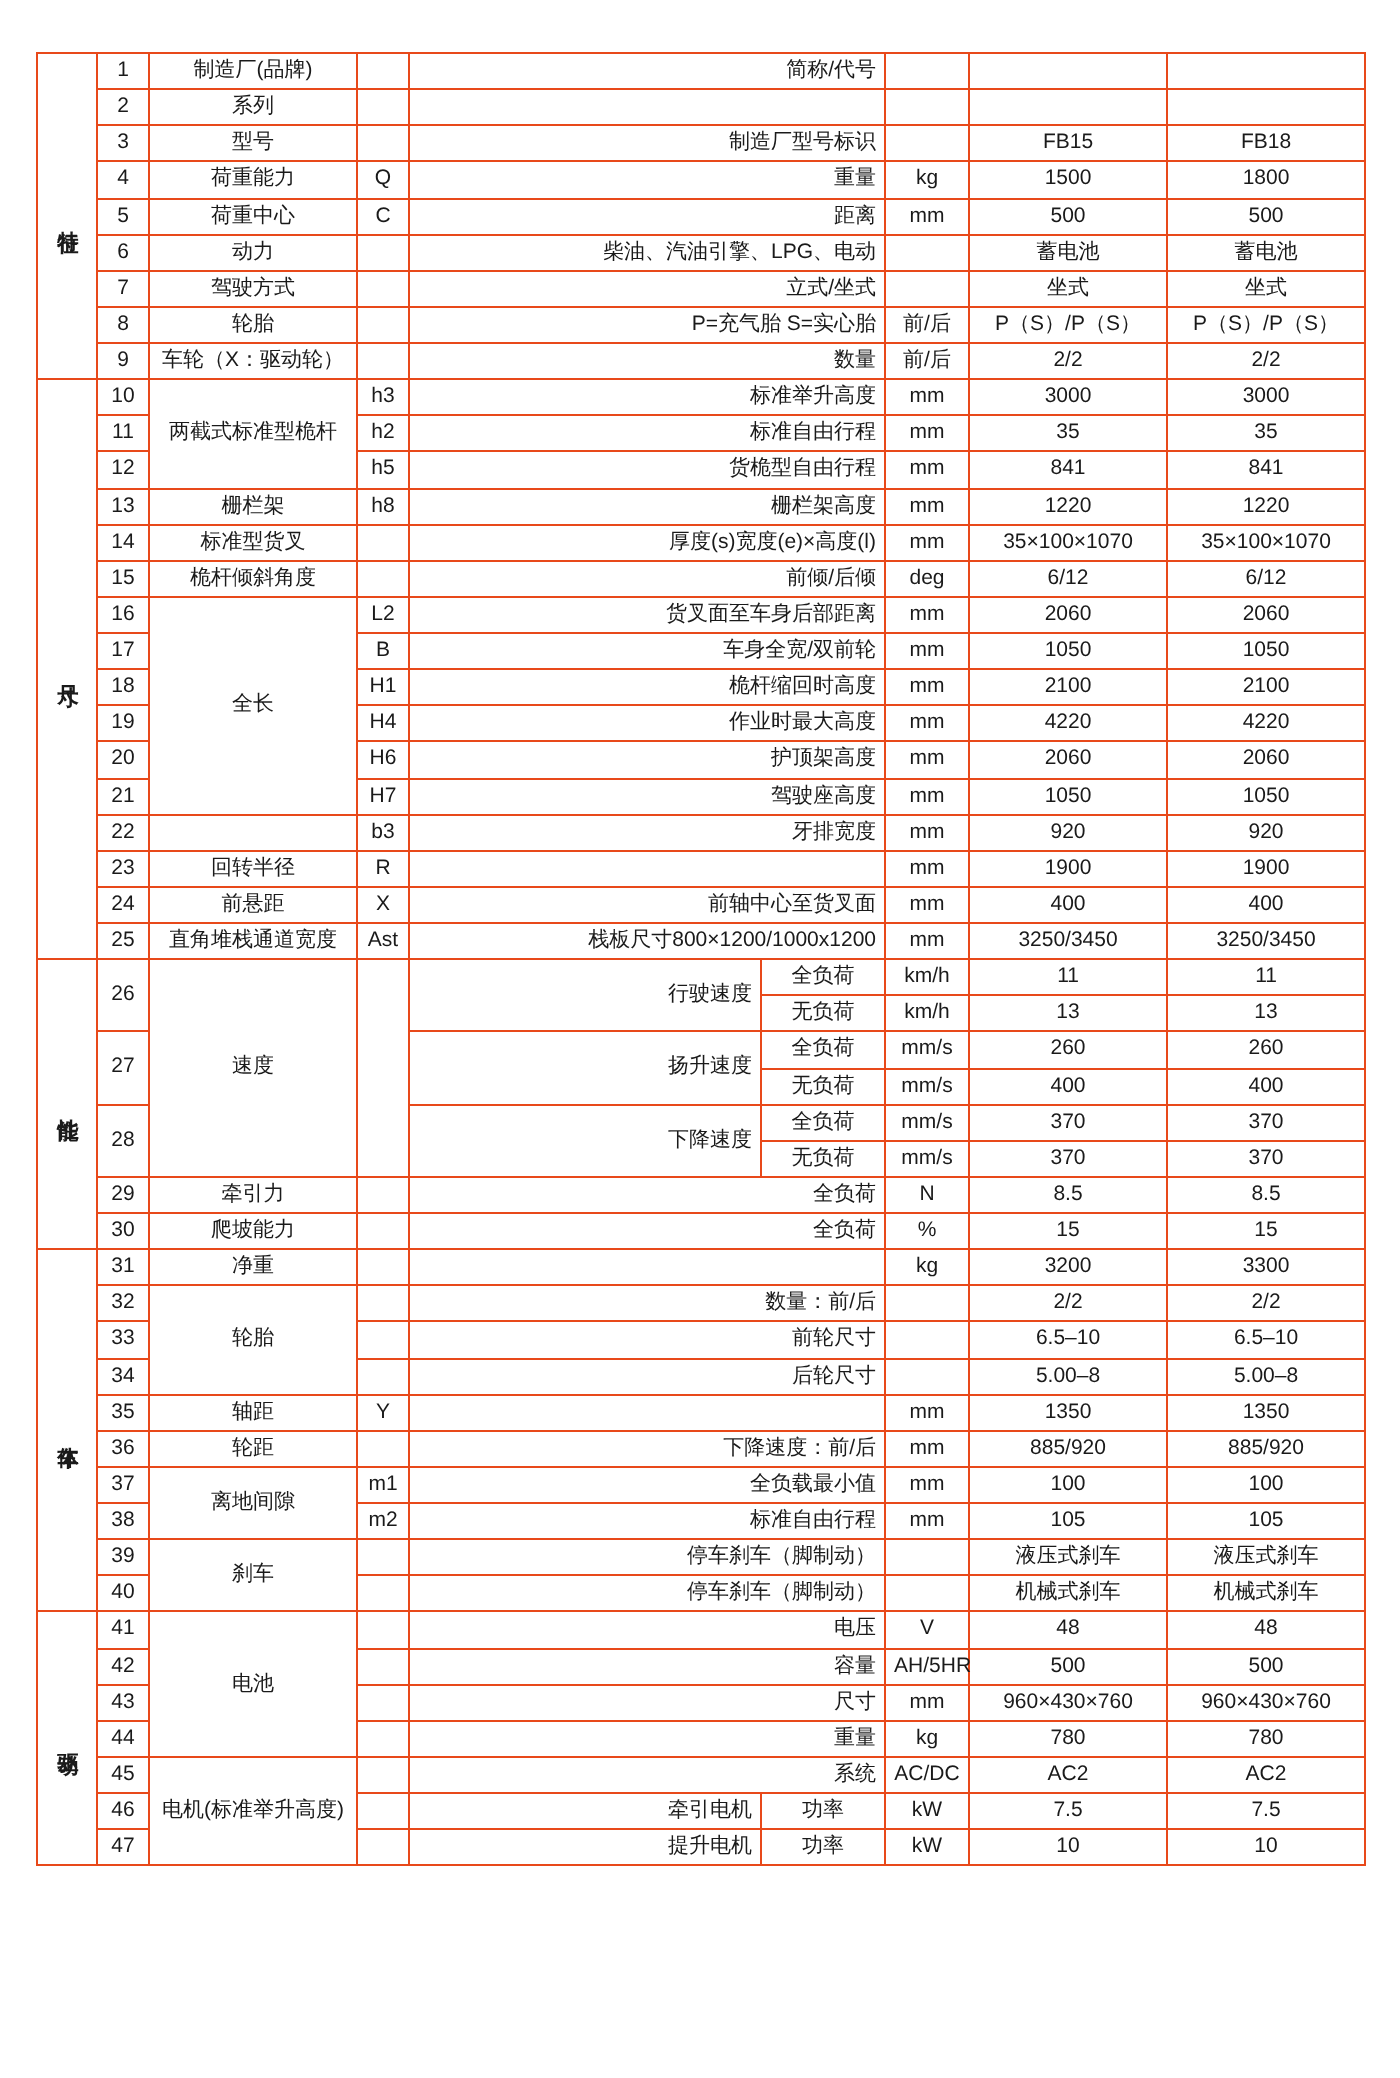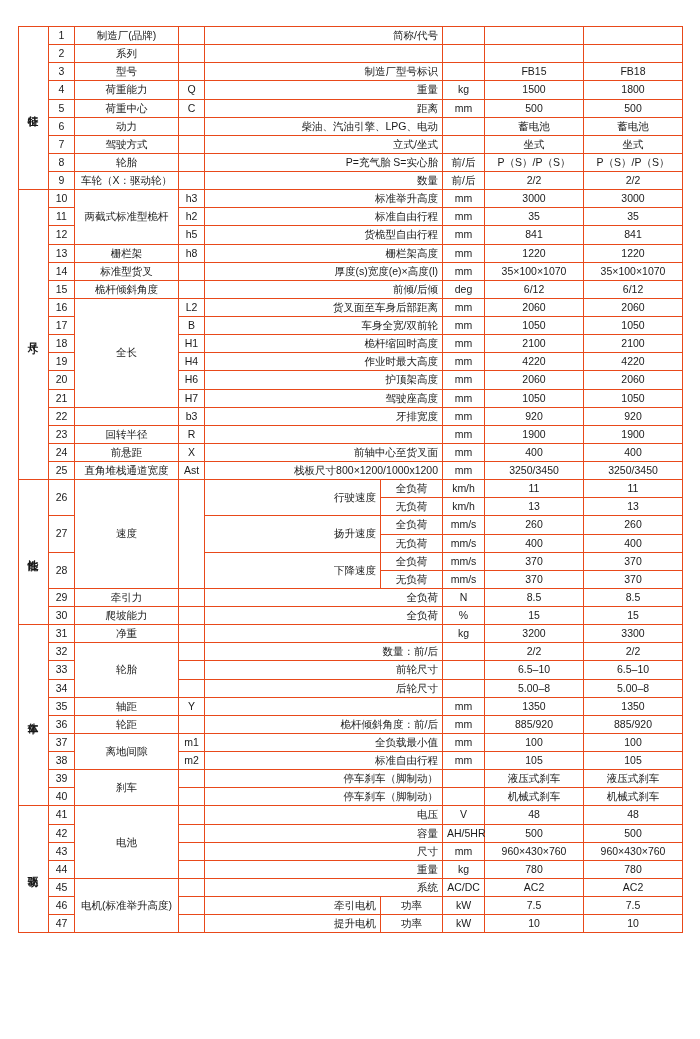--- a/index.html
+++ b/index.html
@@ -430,21 +430,21 @@
         <td class="sym">Y</td>
         <td class="desc" colspan="2"></td>
         <td class="unit">mm</td>
         <td class="val">1350</td>
         <td class="val">1350</td>
       </tr>
       <tr>
         <td class="no">36</td>
         <td class="name">轮距</td>
         <td class="sym"></td>
-        <td class="desc" colspan="2">桅杆倾斜角度：前/后</td>
+        <td class="desc" colspan="2">下降速度：前/后</td>
         <td class="unit">mm</td>
         <td class="val">885/920</td>
         <td class="val">885/920</td>
       </tr>
       <tr>
         <td class="no">37</td>
         <td class="name" rowspan="2">离地间隙</td>
         <td class="sym">m1</td>
         <td class="desc" colspan="2">全负载最小值</td>
         <td class="unit">mm</td>

